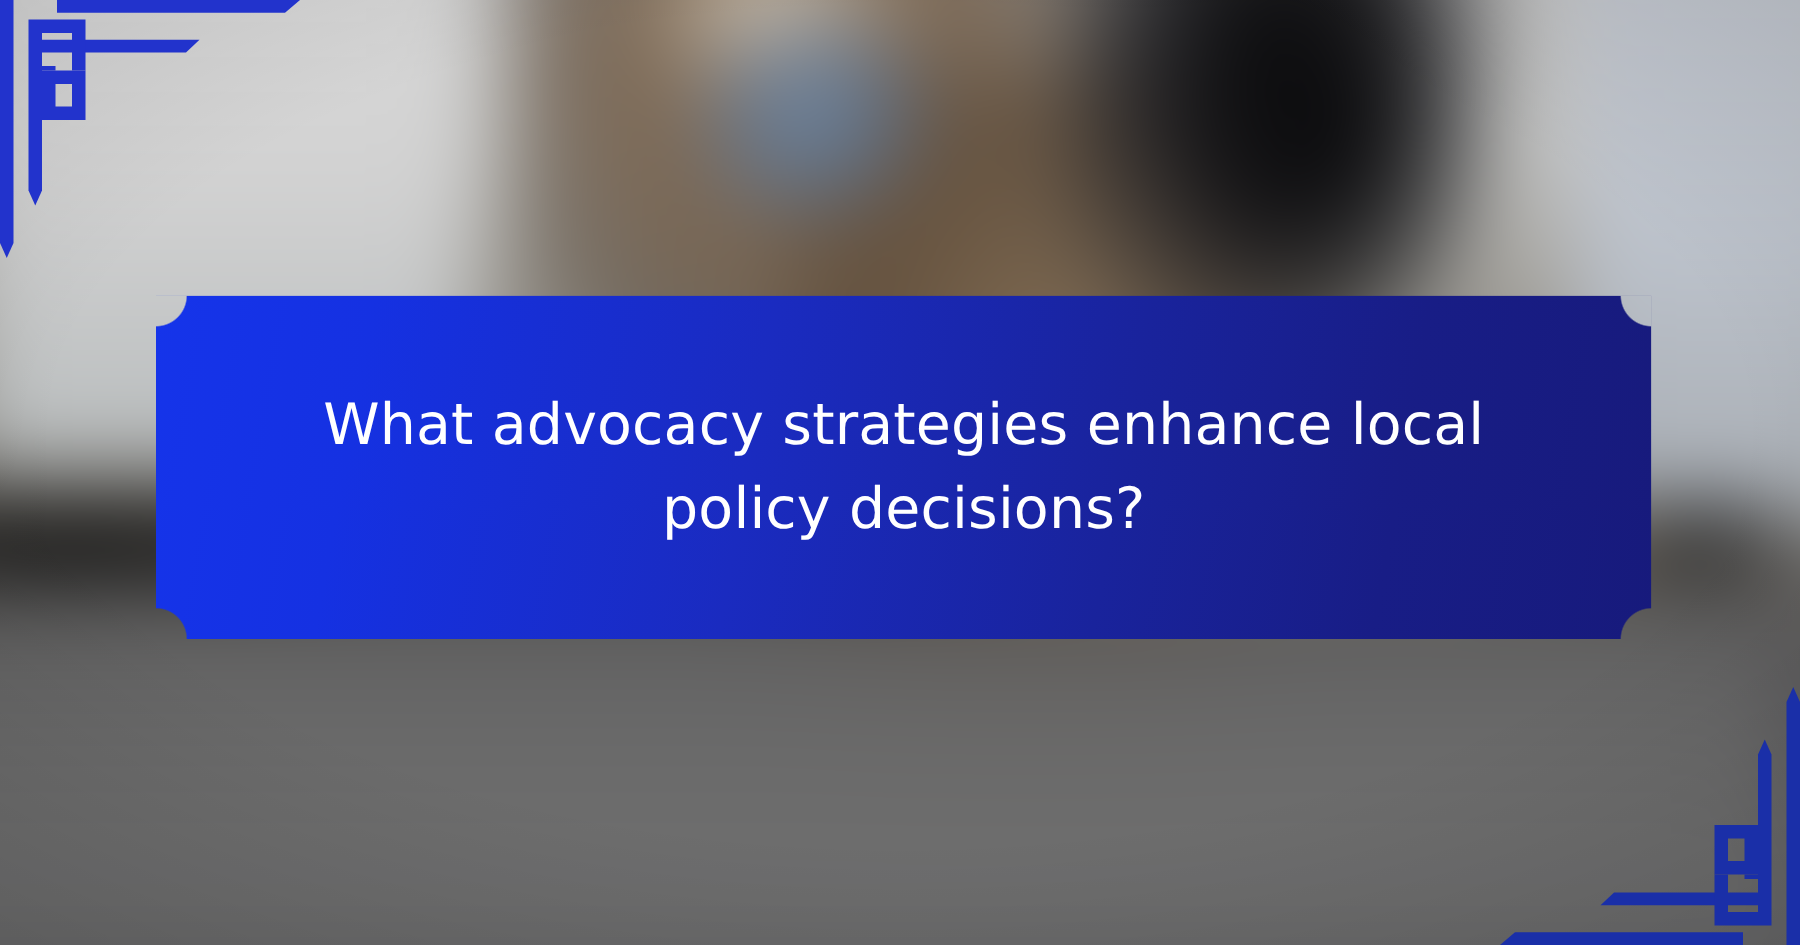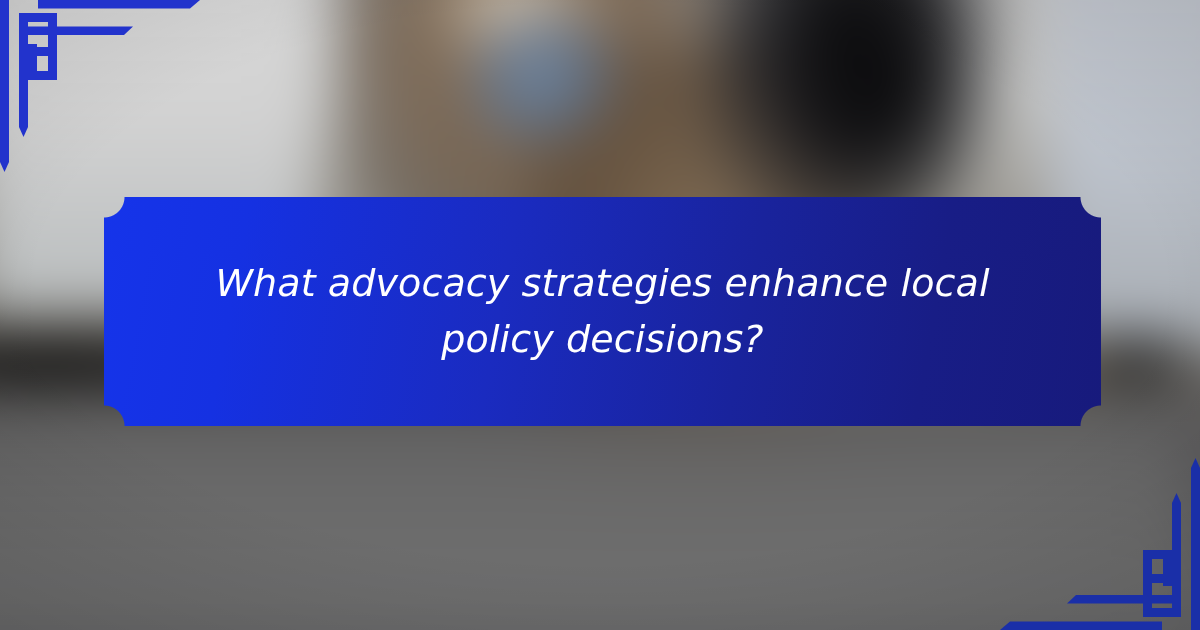--- a/index.html
+++ b/index.html
@@ -176,21 +176,20 @@
     mask-composite: intersect;
   }
   .banner-inner {
     position: absolute;
     inset: 0;
     display: flex;
     align-items: center;
     justify-content: center;
     padding: 12px 86px;
     box-sizing: border-box;
-    font-style: italic;
   }
   .banner-title {
     color: #ffffff;
     font-size: 38px;
     line-height: 1.47;
     font-weight: 400;
     text-align: center;
     letter-spacing: 0.1px;
     max-width: 790px;
   }

